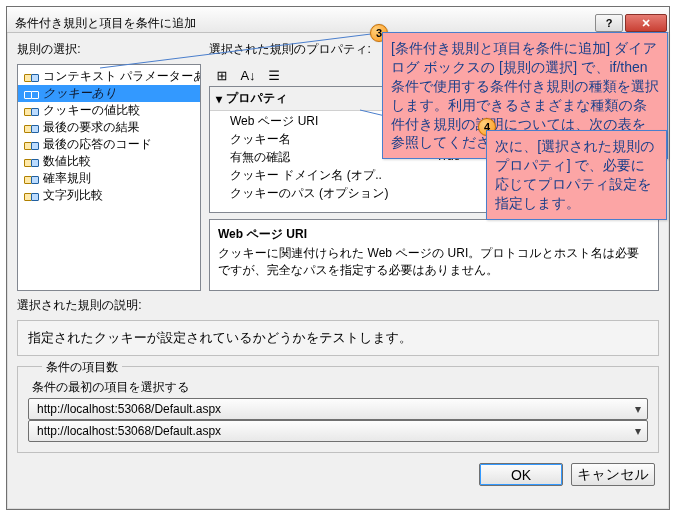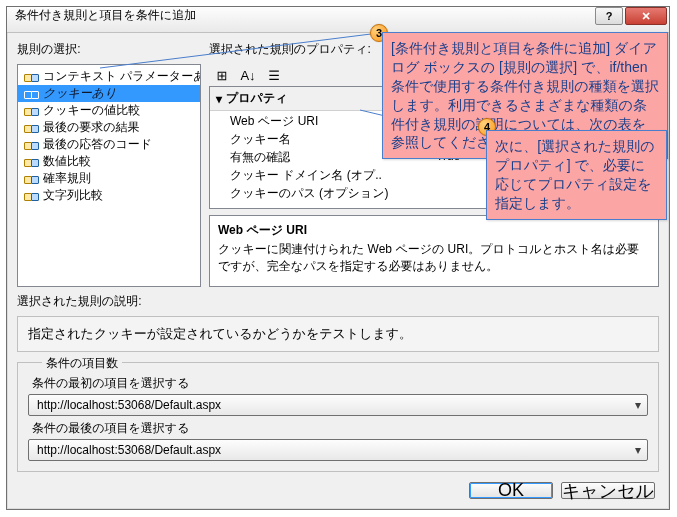--- a/index.html
+++ b/index.html
@@ -17,21 +17,21 @@
     width:664px; height:504px;
     border:1px solid #707070;
     background:#f0f0f0;
     display:flex; flex-direction:column;
     box-shadow:0 0 0 1px #dcdcdc inset;
   }
   .titlebar {
     height:26px;
     background:linear-gradient(#fdfdfd,#e9e9e9);
     border-bottom:1px solid #c0c0c0;
-    display:flex; align-items:flex-start;
+    display:flex; align-items:flex-end;
     padding:0 2px 0 8px;
   }
   .titlebar-title { flex:1; font-size:12px; }
   .titlebtn {
     width:28px; height:18px; margin-left:2px;
     border:1px solid #8a8a8a; border-radius:2px;
     display:flex; align-items:center; justify-content:center;
     font-size:11px; font-weight:bold;
     background:linear-gradient(#f7f7f7,#dcdcdc);
   }
@@ -96,25 +96,25 @@
   .field-label { font-size:12px; margin:4px 0 2px 4px;}
   .combo {
     display:flex; align-items:center; height:22px;
     border:1px solid #707070; background:linear-gradient(#fdfdfd,#e8e8e8);
     border-radius:2px;
   }
   .combo-text { flex:1; padding:0 8px; font-size:12px;}
   .combo-btn { width:18px; text-align:center; color:#404040;}
   .button-row { display:flex; justify-content:flex-end; gap:8px; padding:4px 4px 0 0;}
   .dlg-btn {
-    min-width:84px; height:17px;
+    min-width:84px; height:23px;
     border:1px solid #707070; border-radius:2px;
     background:linear-gradient(#fdfdfd,#e3e3e3);
     display:flex; align-items:center; justify-content:center;
-    font-size:18px;
+    font-size:14px;
   }
   .dlg-btn.primary { box-shadow:0 0 0 1px #3399ff inset; }
   
   .callout {
     position:absolute;
     background:#fca5a5; border:1px solid #4a7ecc;
     padding:6px 8px; font-size:14px; color:#1a3f8a;
     line-height:1.35;
     box-shadow:1px 1px 2px rgba(0,0,0,.15);
   }
@@ -225,21 +225,20 @@
     <div class="sec-label">選択された規則の説明:</div>
     <div class="desc-box">指定されたクッキーが設定されているかどうかをテストします。</div>
 
     <div class="group-box">
       <div class="legend">条件の項目数</div>
       <div class="field-label">条件の最初の項目を選択する</div>
       <div class="combo">
         <div class="combo-text">http://localhost:53068/Default.aspx</div>
         <div class="combo-btn">▾</div>
       </div>
-      <div class="field-label">条件の最後の項目を選択する</div>
       <div class="combo">
         <div class="combo-text">http://localhost:53068/Default.aspx</div>
         <div class="combo-btn">▾</div>
       </div>
     </div>
 
     <div class="button-row">
       <div class="dlg-btn primary">OK</div>
       <div class="dlg-btn">キャンセル</div>
     </div>

